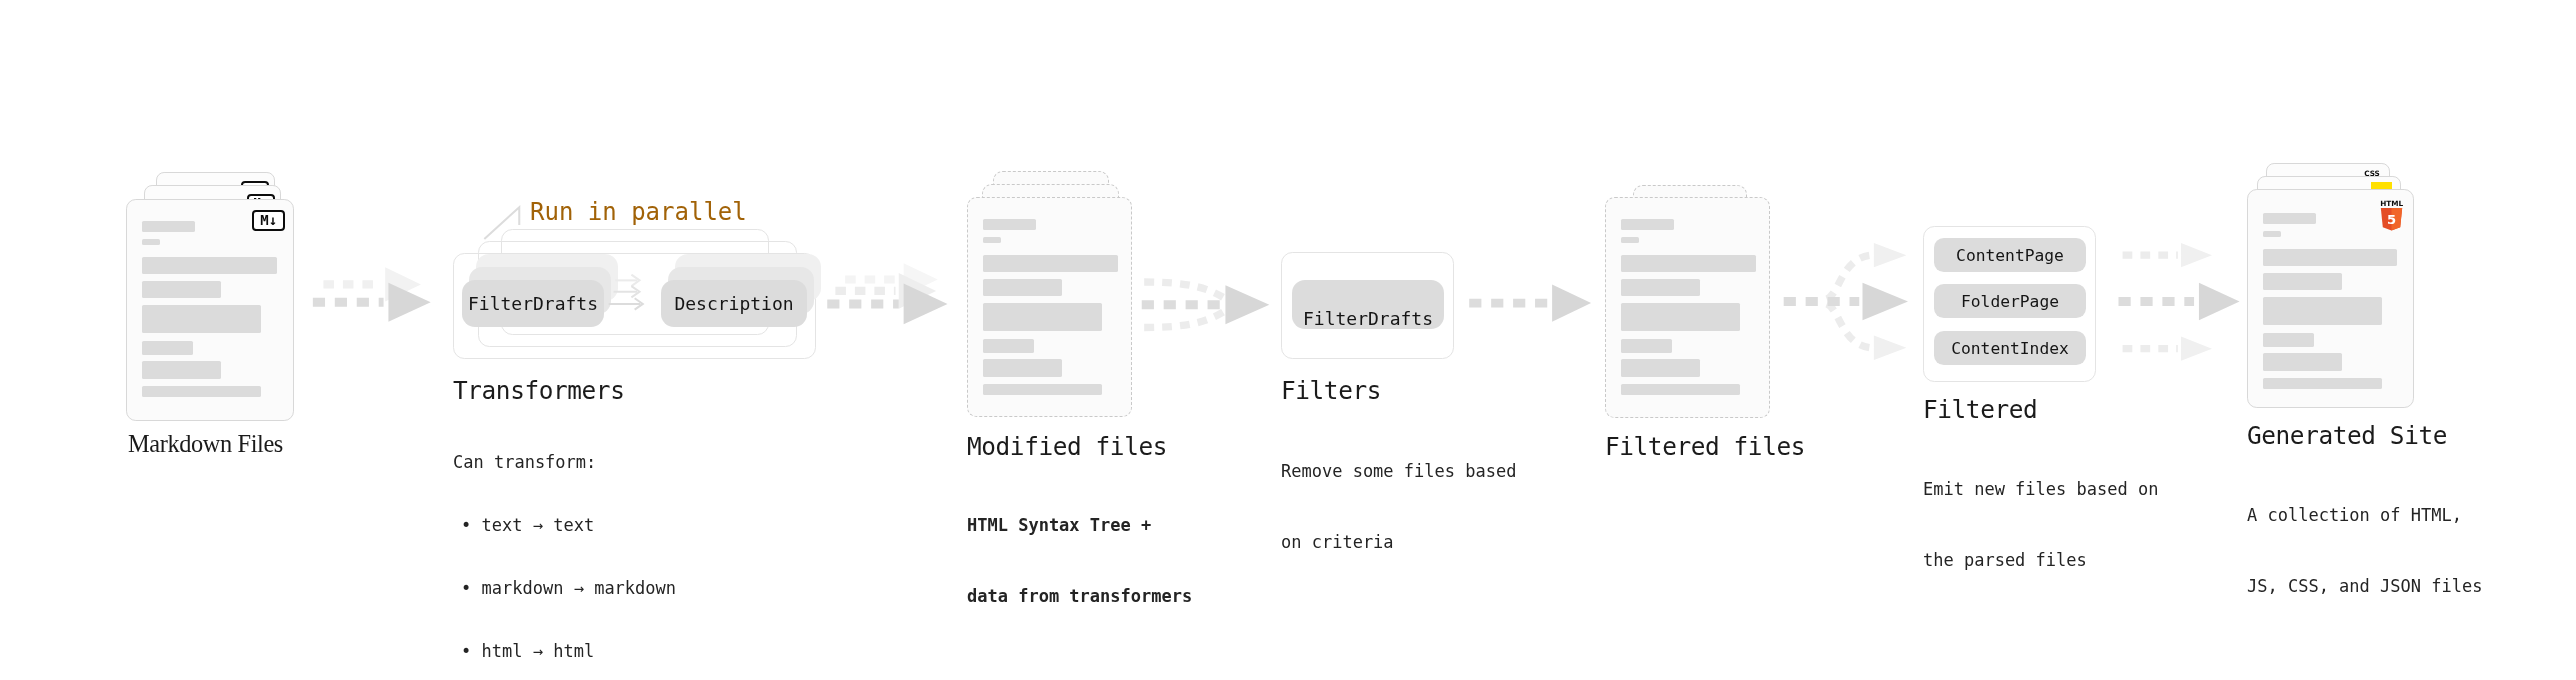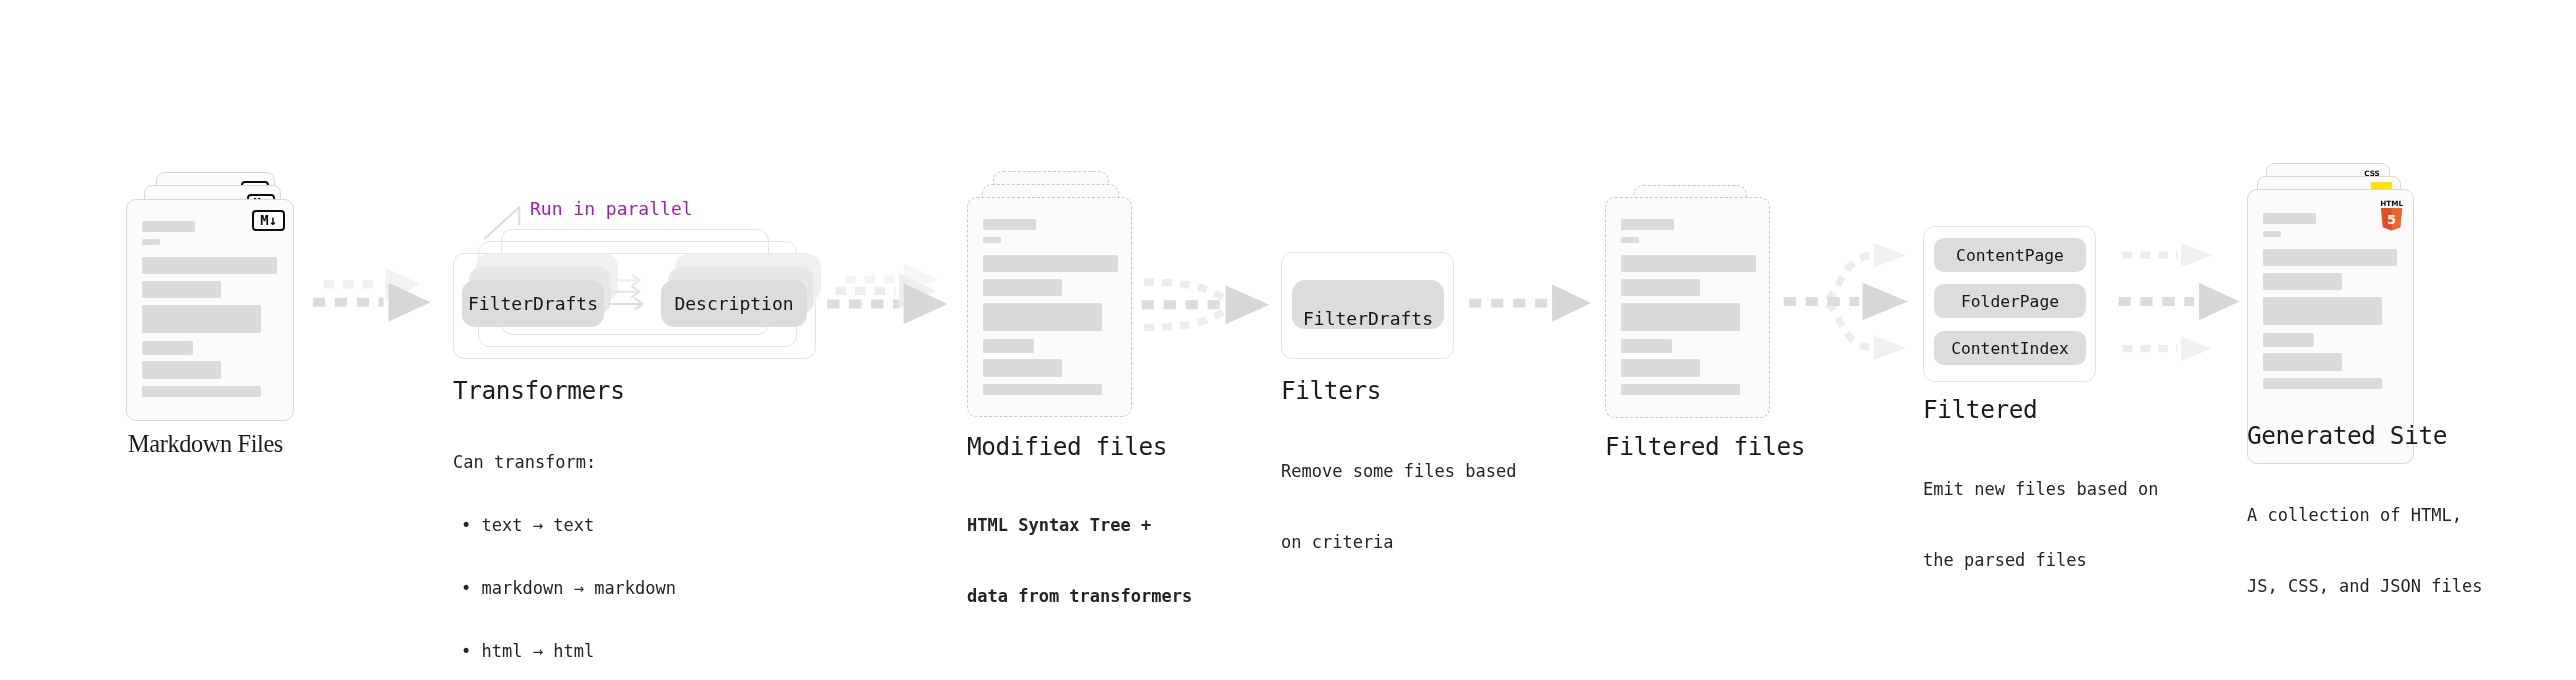--- a/index.html
+++ b/index.html
@@ -11,21 +11,21 @@
   .bar { background:#dbdbdb; border-radius:1.6px; }
   .node { position:absolute; background:#dcdcdc; border-radius:13px; display:flex; align-items:center;
           justify-content:center; font-size:18px; color:#151515; box-sizing:border-box; }
   .node.echo1 { background:#e7e7e7; }
   .node.echo2 { background:#f0f0f0; }
   .frame { position:absolute; border:1.6px solid #e4e4e4; border-radius:11.4px; box-sizing:border-box; background:transparent; }
   .heading { position:absolute; font-size:24.4px; font-weight:500; letter-spacing:-0.4px; white-space:pre; color:#1b1b1b; }
   .sub { position:absolute; font-size:17px; line-height:23.6px; color:#242424; white-space:pre; }
   .desc-line { white-space:pre; }
   .bullet { margin-left:8.1px; }
-  .note { position:absolute; font-size:18px; color:#a21caf; white-space:pre; }
+  .note { position:absolute; font-size:24px; color:#a16207; white-space:pre; }
   .md-icon { position:absolute; border:2.4px solid #0c0c0c; border-radius:4.1px; background:#ffffff;
              display:flex; align-items:center; justify-content:center; font-weight:bold; color:#0c0c0c; box-sizing:border-box; }
   .overlay { position:absolute; left:0; top:0; pointer-events:none; }
   .site-icon { position:absolute; display:flex; flex-direction:column; align-items:center; }
   .css-label { font-size:7.3px; font-weight:bold; color:#0c0c0c; line-height:7.3px; font-family:"DejaVu Sans", sans-serif; }
   .css-bar { width:21px; height:3.3px; background:#2962ff; margin-top:0.8px; }
   .js-block { position:absolute; width:21px; height:12.2px; background:#ffe000; }
   .html-label { font-size:7.3px; font-weight:bold; color:#0c0c0c; line-height:8.1px; font-family:"DejaVu Sans", sans-serif; }
 </style>
 </head>
@@ -156,21 +156,21 @@
   <div>
     <div class="card back" style="left:2266px; top:163px; width:124px; height:98px;">
       <div class="site-icon" style="right:6.5px; top:5.7px;">
         <div class="css-label">CSS</div>
         <div class="css-bar"></div>
       </div>
     </div>
     <div class="card back" style="left:2257px; top:176px; width:144px; height:98px;">
       <div class="js-block" style="right:8.1px; top:4.9px;"></div>
     </div>
-    <div class="card" style="left:2247px; top:189px; width:167px; height:275px;">
+    <div class="card" style="left:2247px; top:189px; width:167px; height:219px;">
       <div class="site-icon" style="right:9.8px; top:9.8px;">
         <div class="html-label">HTML</div>
         <svg width="23" height="23" viewBox="0 0 28 28">
           <polygon points="1,0 27,0 24.6,23.5 14,27.5 3.4,23.5" fill="#e44d26"></polygon>
           <polygon points="14,0 27,0 24.6,23.5 14,27.5" fill="#f16529"></polygon>
           <text x="14" y="20" font-size="16" font-weight="bold" fill="#ffffff" text-anchor="middle" font-family="DejaVu Sans, sans-serif">5</text>
         </svg>
       </div>
       <div class="bar" style="margin:23px 0 0 14.6px; width:53px;  height:10.6px;"></div>
       <div class="bar" style="margin:7.3px 0 0 14.6px;  width:18px;  height:5.7px;"></div>

